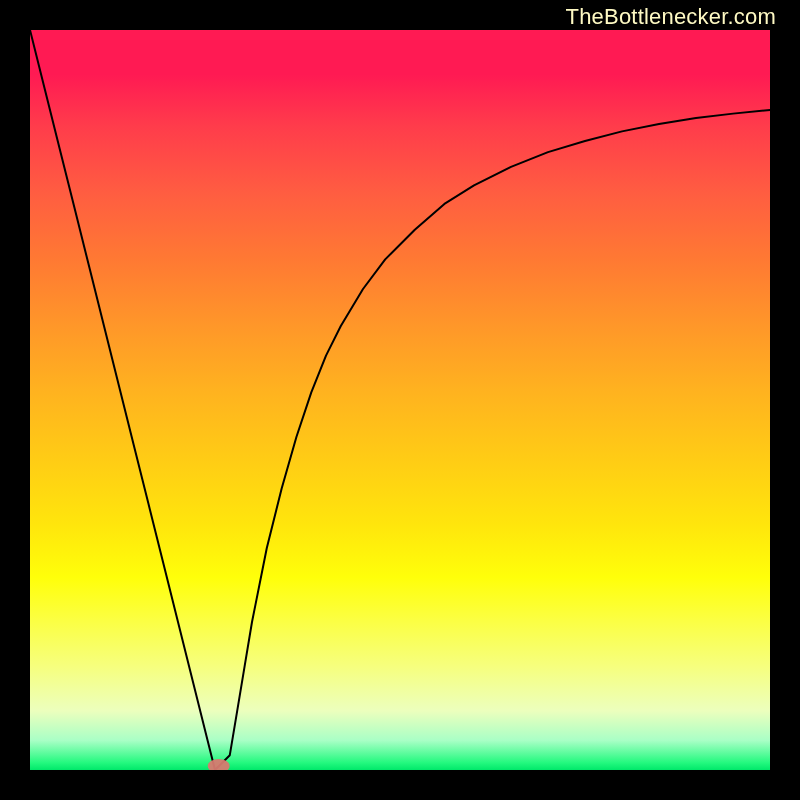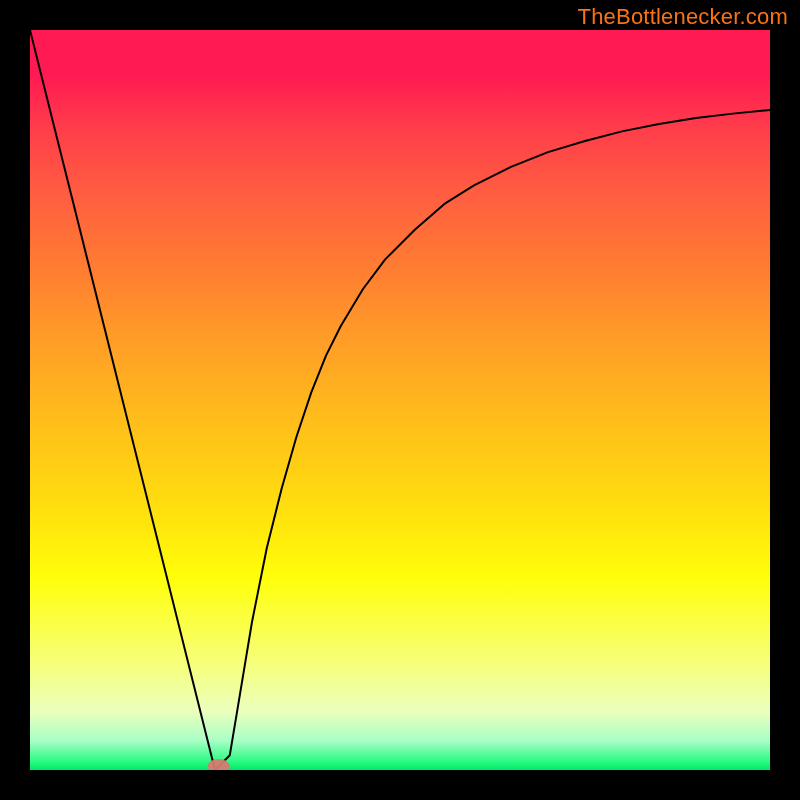--- a/index.html
+++ b/index.html
@@ -47,22 +47,22 @@
   .curve-svg {
     position: absolute;
     left: 0;
     top: 0;
     width: 100%;
     height: 100%;
   }
   .watermark {
     position: absolute;
     top: 4px;
-    right: 12px;
-    color: #f97316;
+    right: 24px;
+    color: #fef9c3;
     font-size: 22px;
     letter-spacing: 0.2px;
     font-weight: 400;
   }
 </style>
 </head>
 <body>
 
 <div class="watermark">TheBottlenecker.com</div>
 

